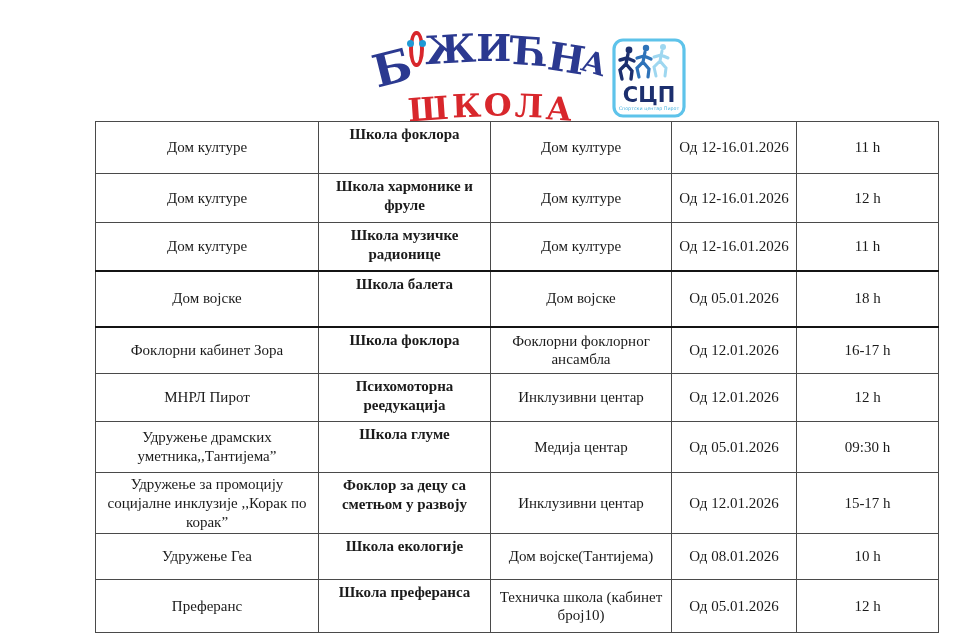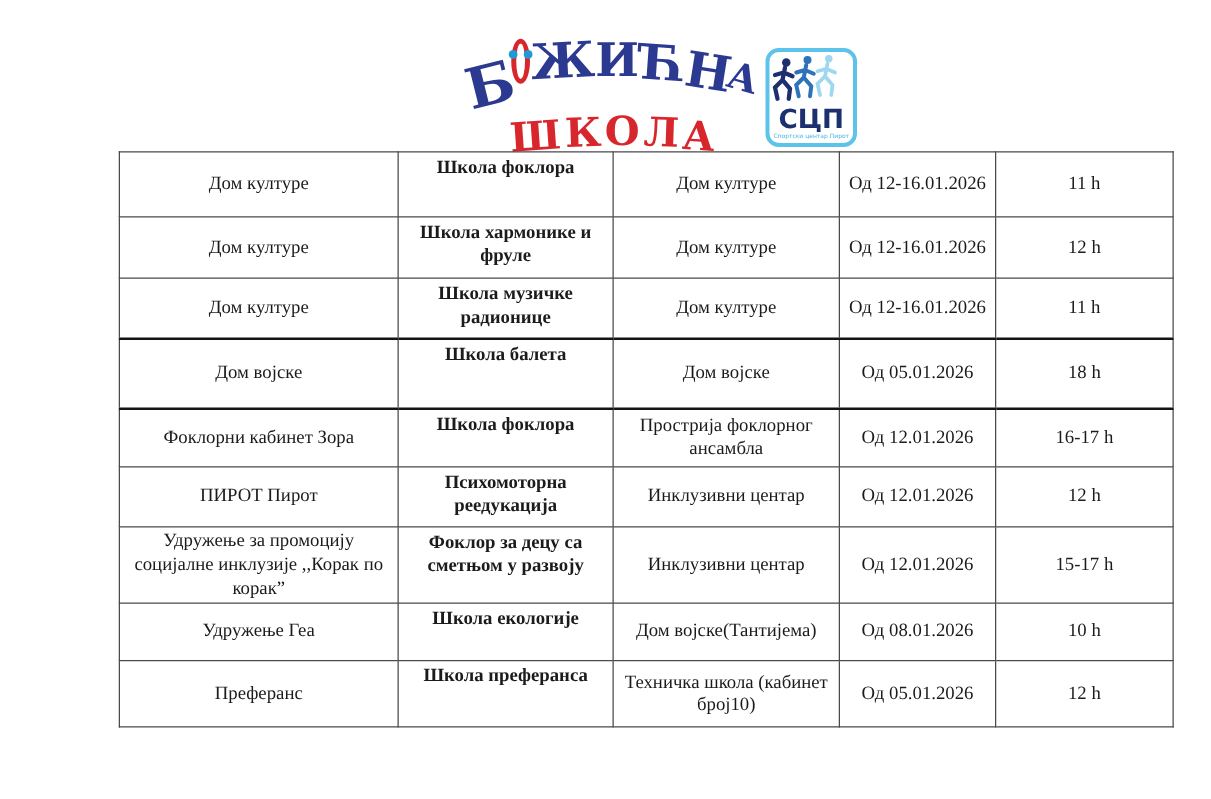--- a/index.html
+++ b/index.html
@@ -152,30 +152,37 @@
       <tr class="r3 thick">
         <td>Дом војске</td>
         <td class="program">Школа балета</td>
         <td>Дом војске</td>
         <td>Од 05.01.2026</td>
         <td>18 h</td>
       </tr>
       <tr class="r4 thick">
         <td>Фоклорни кабинет Зора</td>
         <td class="program">Школа фоклора</td>
-        <td>Прострија фоклорног ансамбла</td>
+        <td>Фоклорни фоклорног ансамбла</td>
         <td>Од 12.01.2026</td>
         <td>16-17 h</td>
       </tr>
       <tr class="r5">
-        <td>ПИРОТ Пирот</td>
+        <td>МНРЛ Пирот</td>
         <td class="program">Психомоторна реедукација</td>
         <td>Инклузивни центар</td>
         <td>Од 12.01.2026</td>
         <td>12 h</td>
+      </tr>
+      <tr class="r6">
+        <td>Удружење драмских уметника,,Тантијема”</td>
+        <td class="program">Школа глуме</td>
+        <td>Медија центар</td>
+        <td>Од 05.01.2026</td>
+        <td>09:30 h</td>
       </tr>
       <tr class="r7">
         <td>Удружење за промоцију социјалне инклузије ,,Корак по корак”</td>
         <td class="program">Фоклор за децу са сметњом у развоју</td>
         <td>Инклузивни центар</td>
         <td>Од 12.01.2026</td>
         <td>15-17 h</td>
       </tr>
       <tr class="r8">
         <td>Удружење Геа</td>

